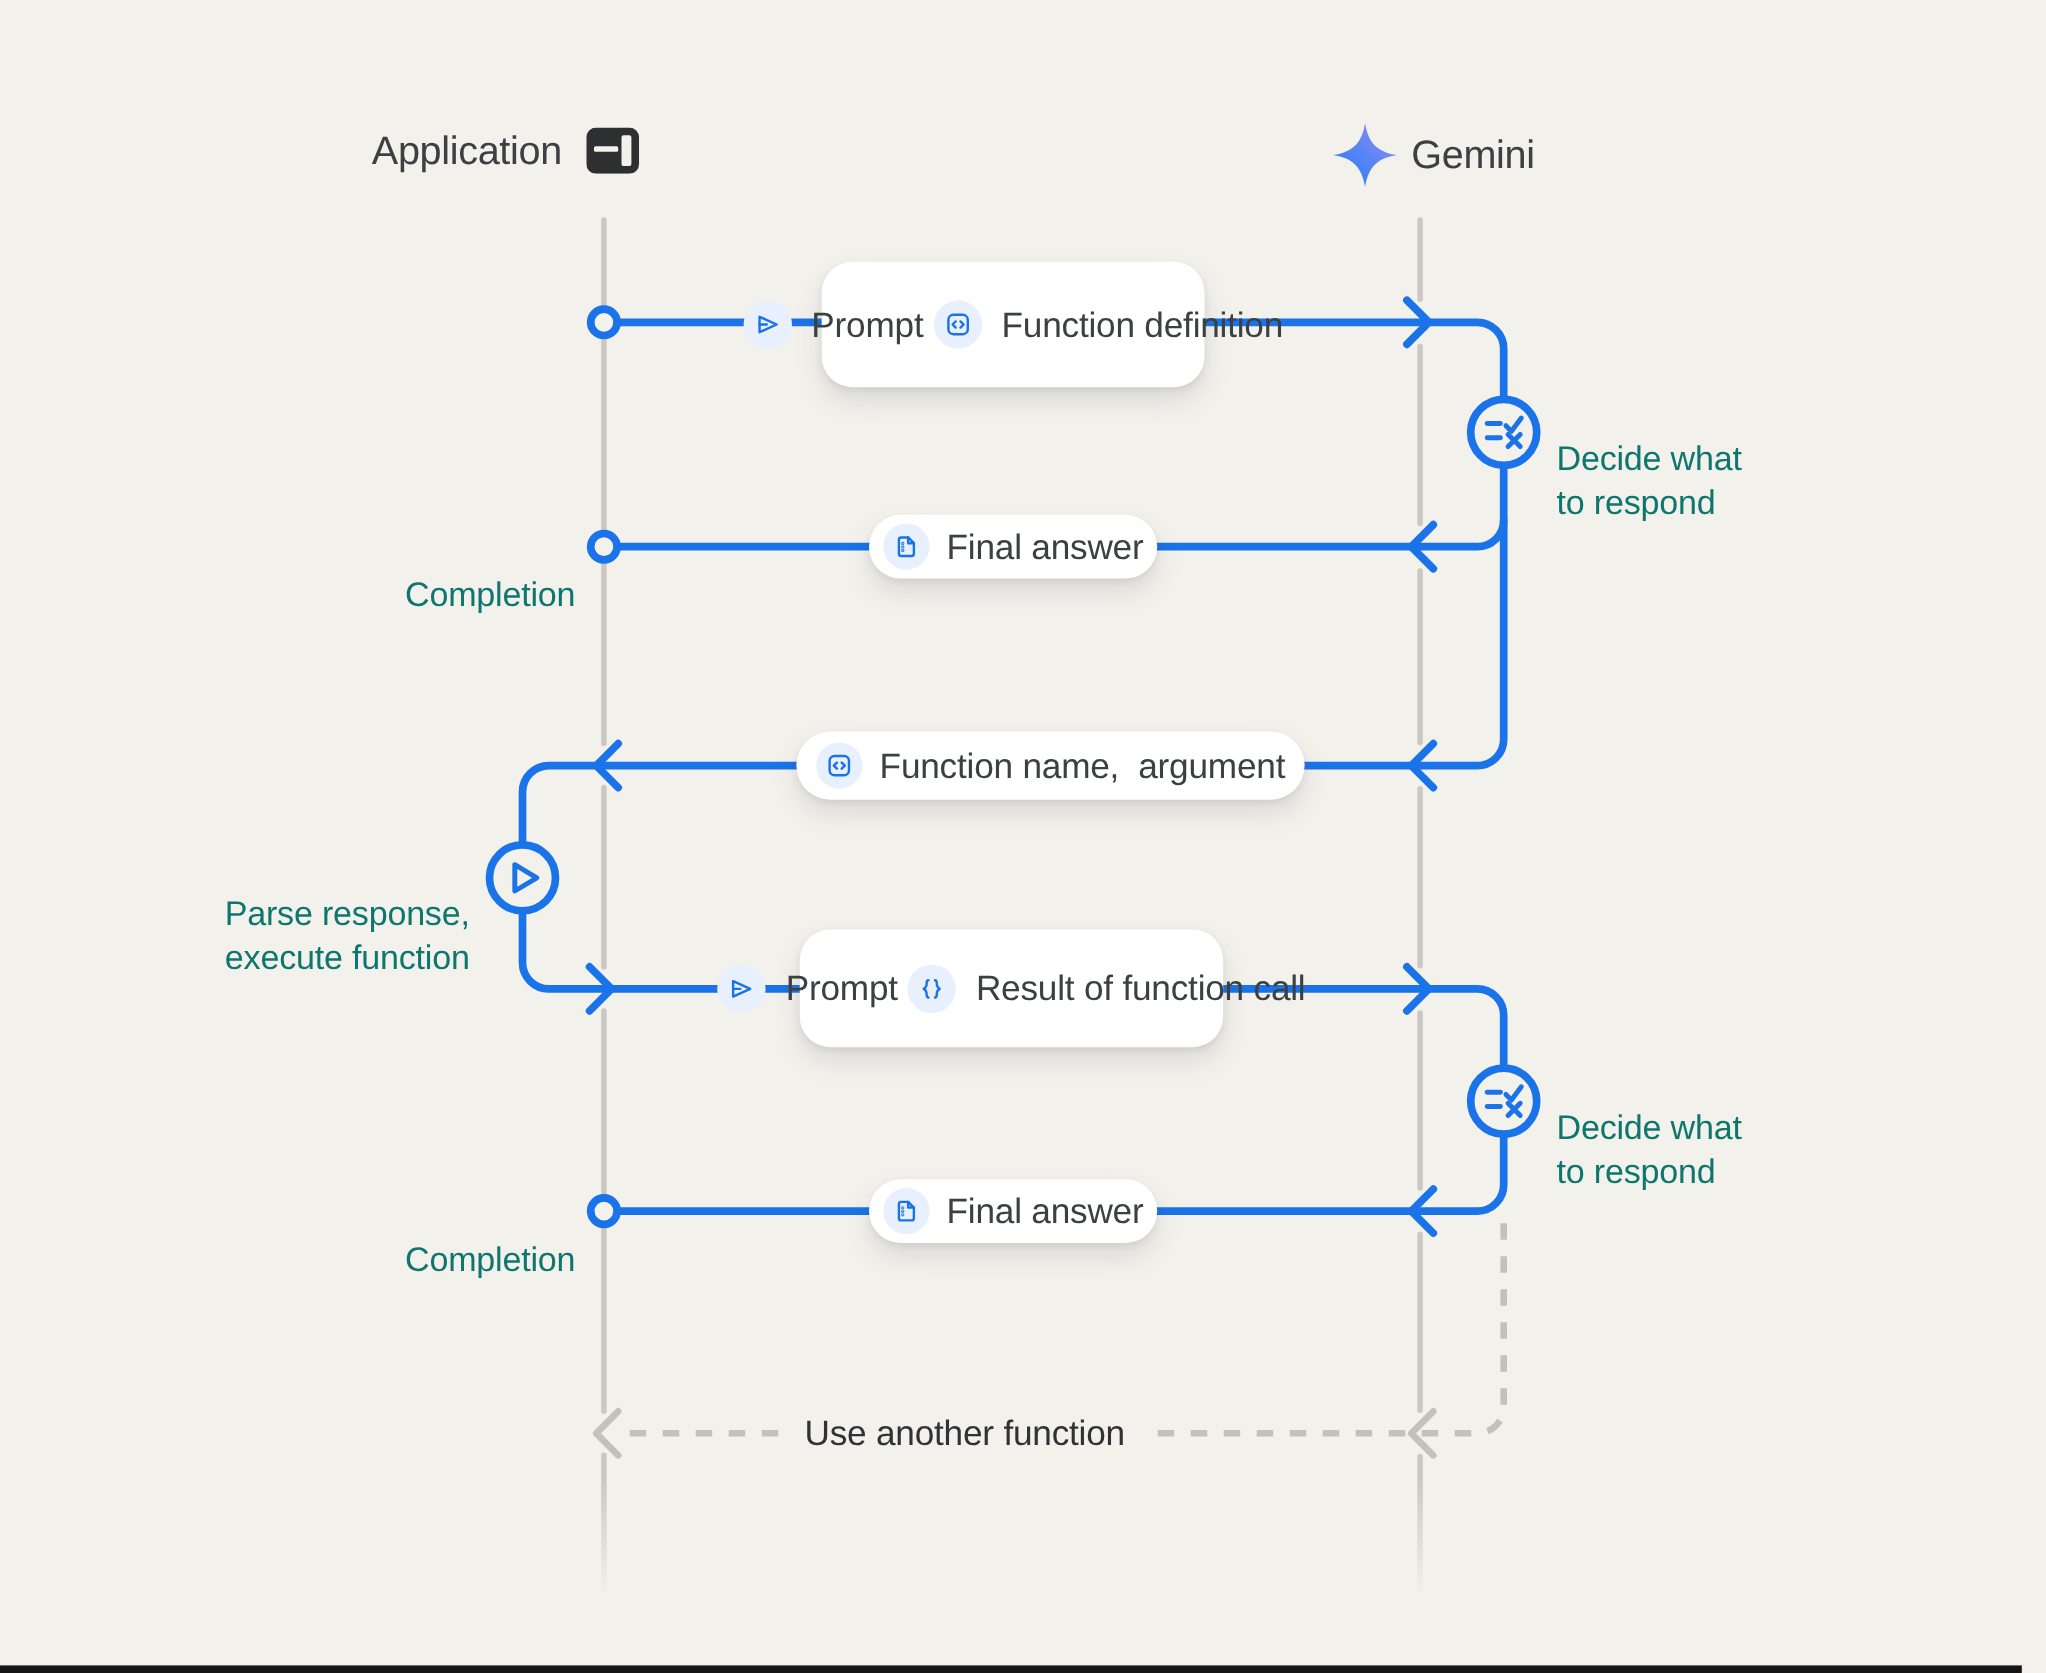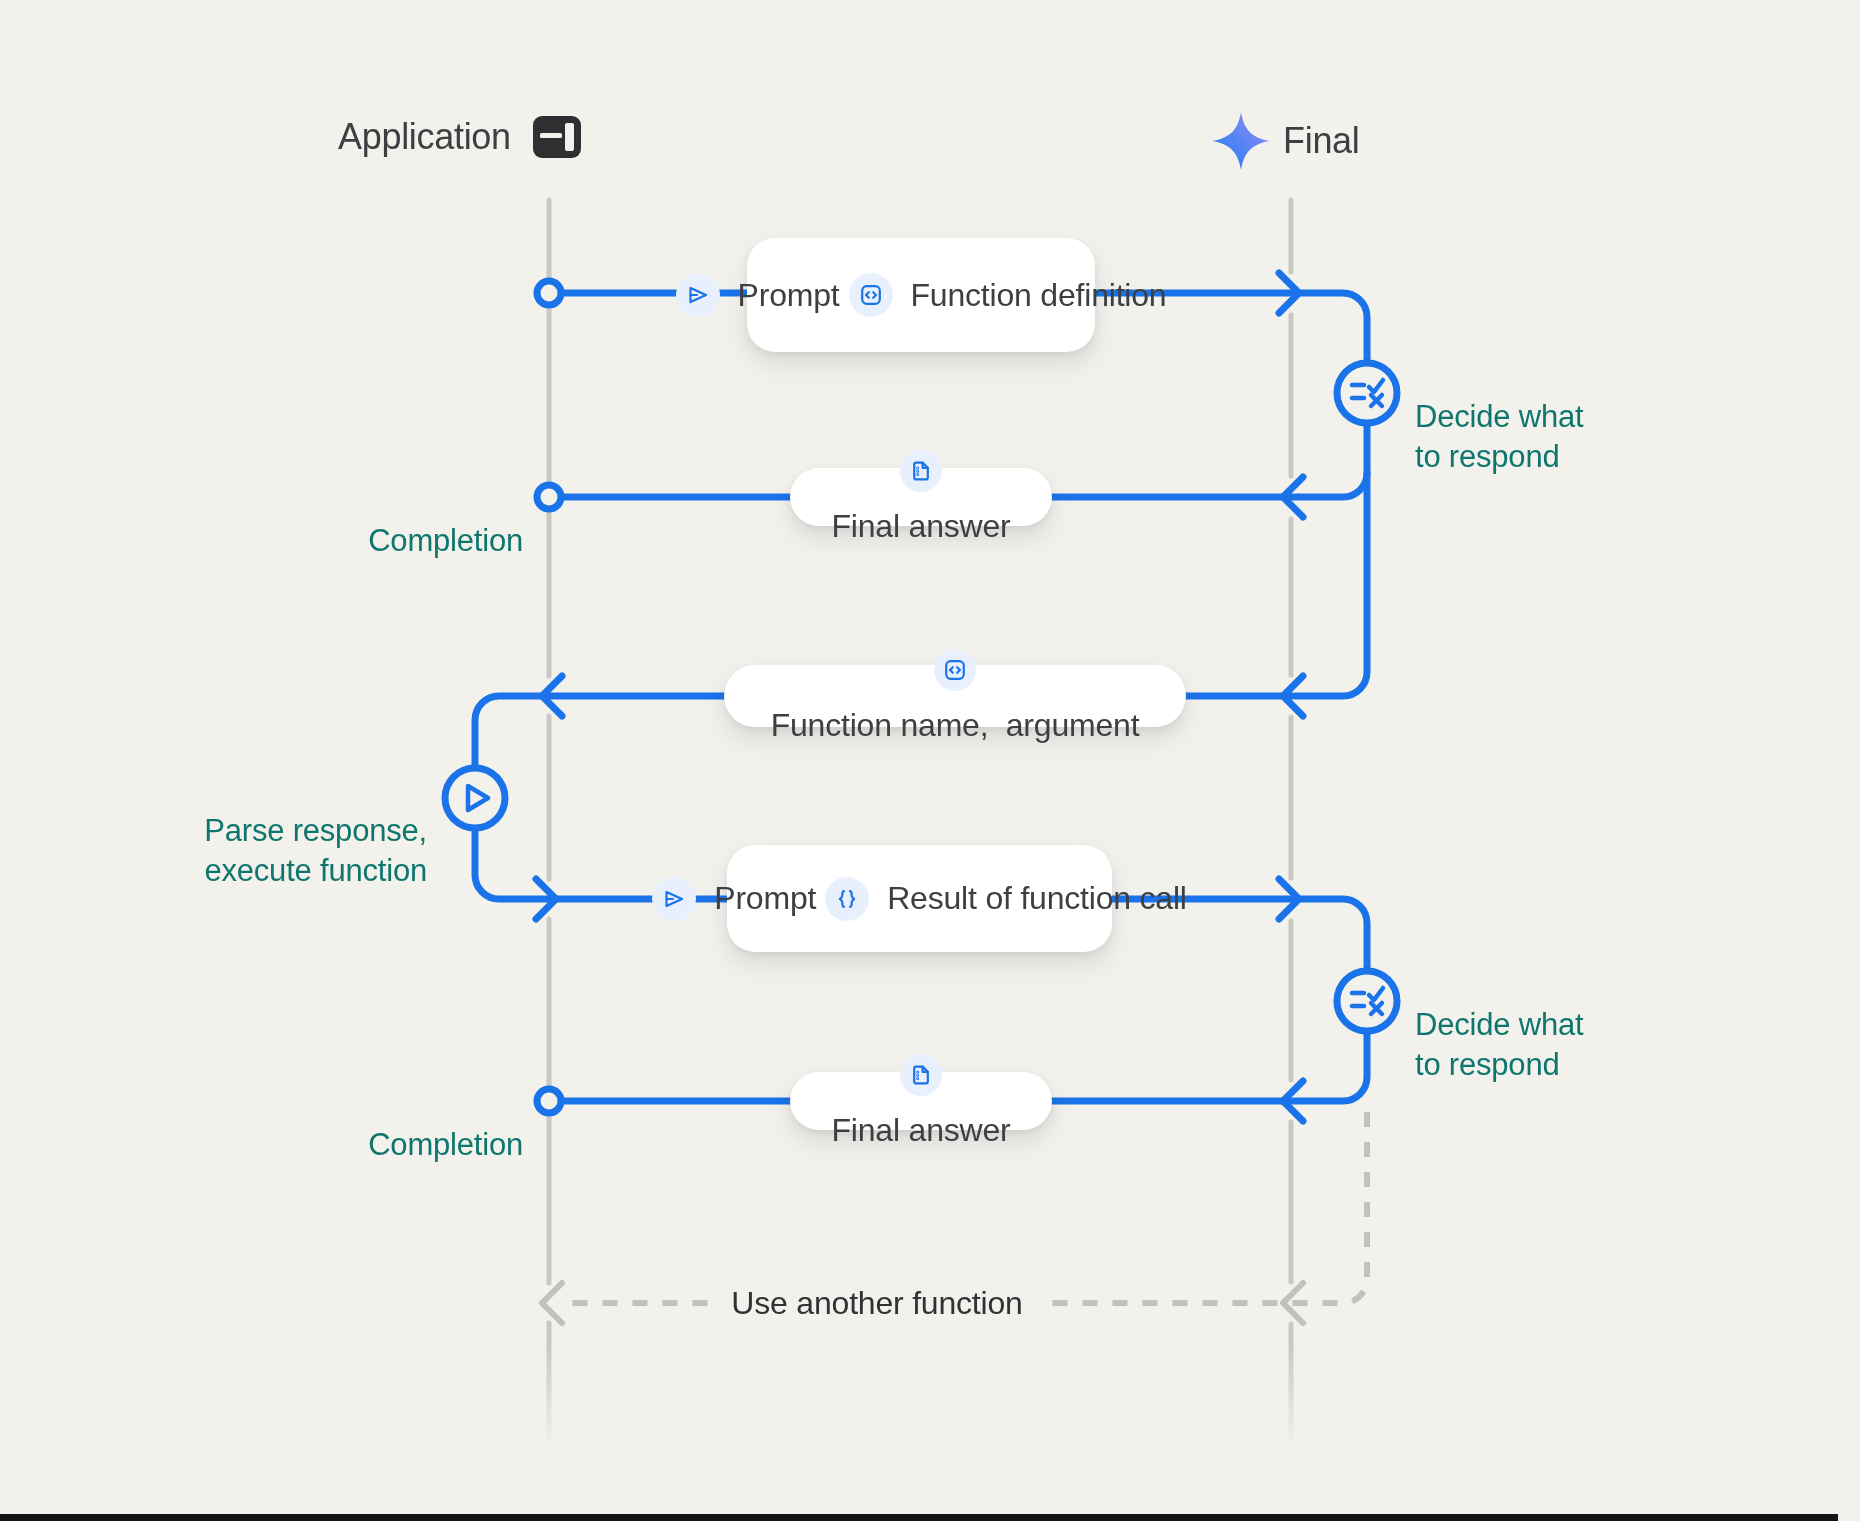--- a/index.html
+++ b/index.html
@@ -11,21 +11,21 @@
   }
   .wires{position:absolute;left:0;top:0;}
   .actor{position:absolute;display:flex;align-items:center;gap:22px;}
   .actor-label{font-size:36px;color:#3C4043;letter-spacing:-0.3px;}
   .msg-box{
     position:absolute;background:#ffffff;border-radius:28px;
     box-shadow:0 12px 24px rgba(60,64,67,0.13), 0 3px 6px rgba(60,64,67,0.08);
     display:flex;flex-direction:row;justify-content:center;gap:9px;padding:0 24px;
     box-sizing:border-box;
   }
-  .msg-box.single{flex-direction:column;align-items:center;gap:16px;padding:16px 18px;}
+  .msg-box.single{align-items:center;gap:16px;padding:16px 18px;}
   .msg-row{display:flex;align-items:center;gap:18px;}
   .chip{
     width:44px;height:44px;border-radius:50%;background:#E8F0FE;
     display:flex;align-items:center;justify-content:center;flex:0 0 auto;
   }
   .chip.small{width:42px;height:42px;}
   .msg-label{font-size:32px;color:#3C4043;white-space:pre;letter-spacing:-0.2px;}
   .blue-note{
     position:absolute;color:#0f766e;font-size:31px;line-height:40px;letter-spacing:-0.2px;margin-top:44px;
   }
@@ -133,21 +133,21 @@
   <div class="actor" style="left:338px;top:116px;">
     <div class="actor-label">Application</div>
     <svg width="48" height="42" viewBox="0 0 48 42">
       <rect x="0" y="0" width="48" height="42" rx="9" fill="#2E2F31"></rect>
       <rect x="7" y="17" width="22" height="5" rx="1.5" fill="#F2F1EC"></rect>
       <rect x="32" y="7" width="9" height="28" rx="2" fill="#F2F1EC"></rect>
     </svg>
   </div>
 
   <div class="actor" style="left:1283px;top:120px;">
-    <div class="actor-label">Final</div>
+    <div class="actor-label">Gemini</div>
   </div>
 
   <div class="msg-box" style="left:747px;top:238px;width:348px;height:114px;">
     <div class="msg-row">
       <span class="chip">
         <svg width="24" height="24" viewBox="0 0 24 24" fill="none" stroke="#1A73E8" stroke-width="2.2" stroke-linejoin="round" stroke-linecap="round">
           <path d="M4.5,5 L20,12 L4.5,19 Z"></path>
             <path d="M4.5,12 H11"></path>
         </svg>
       </span>

